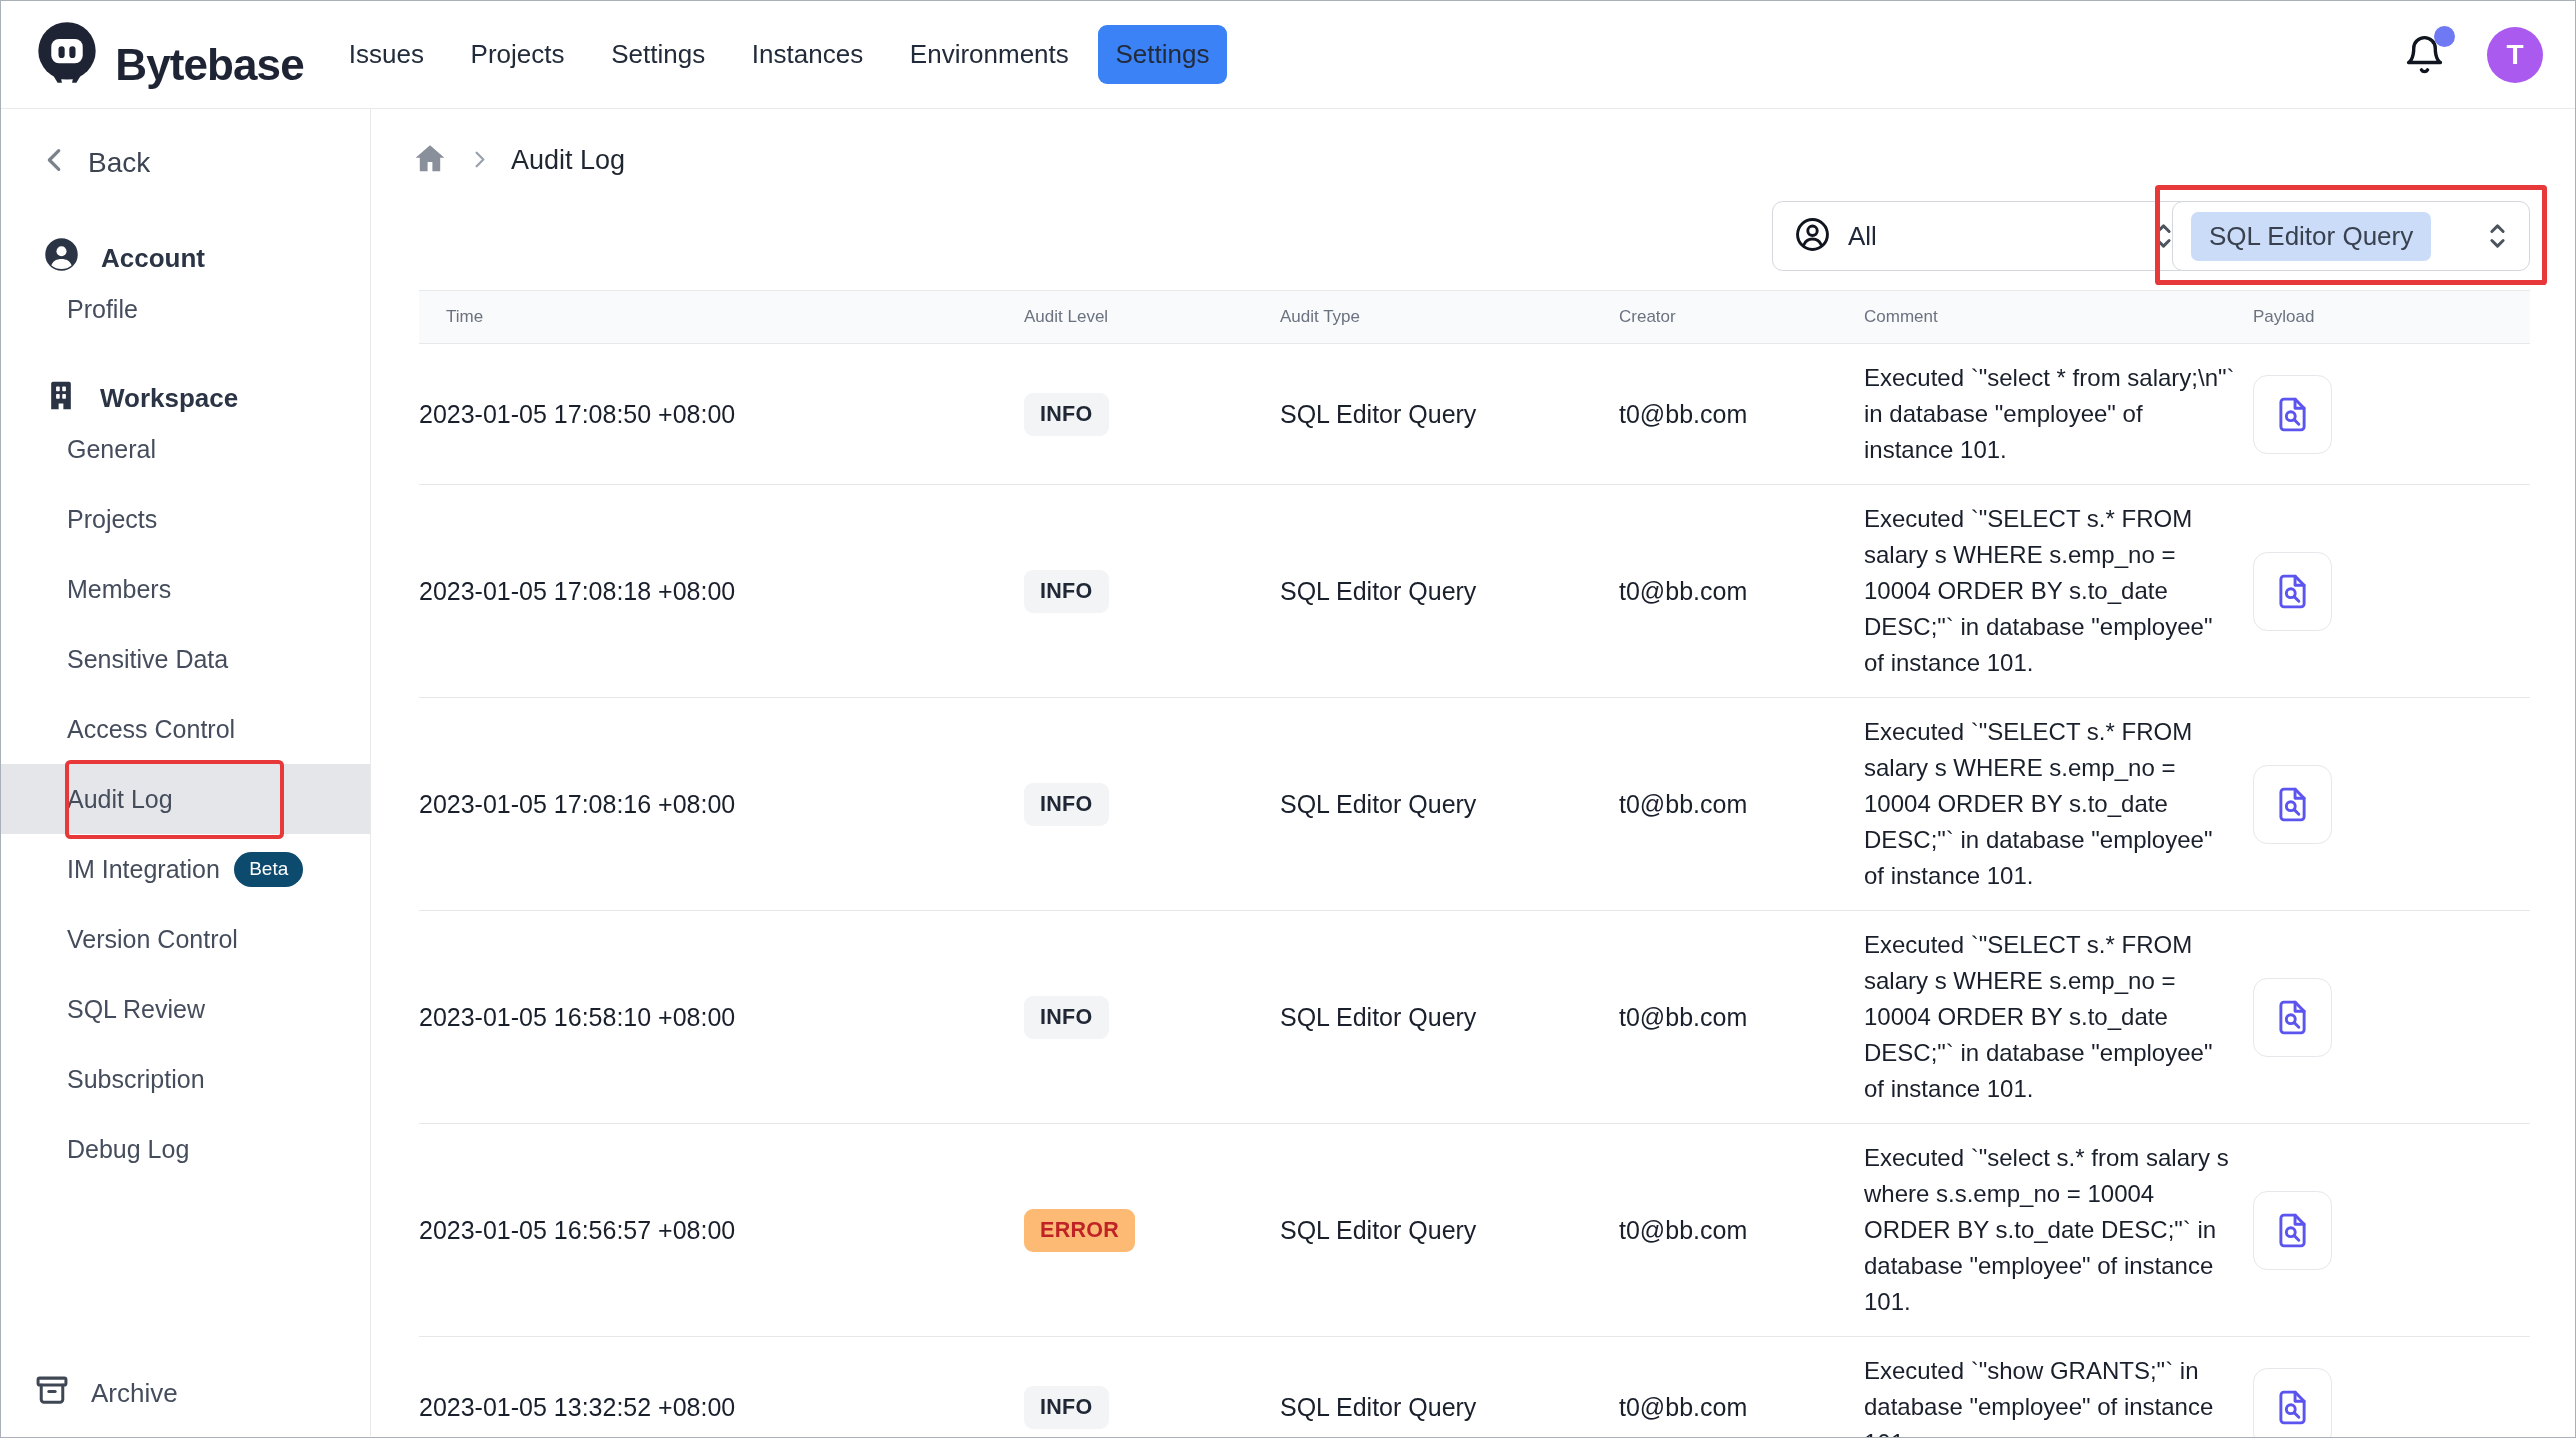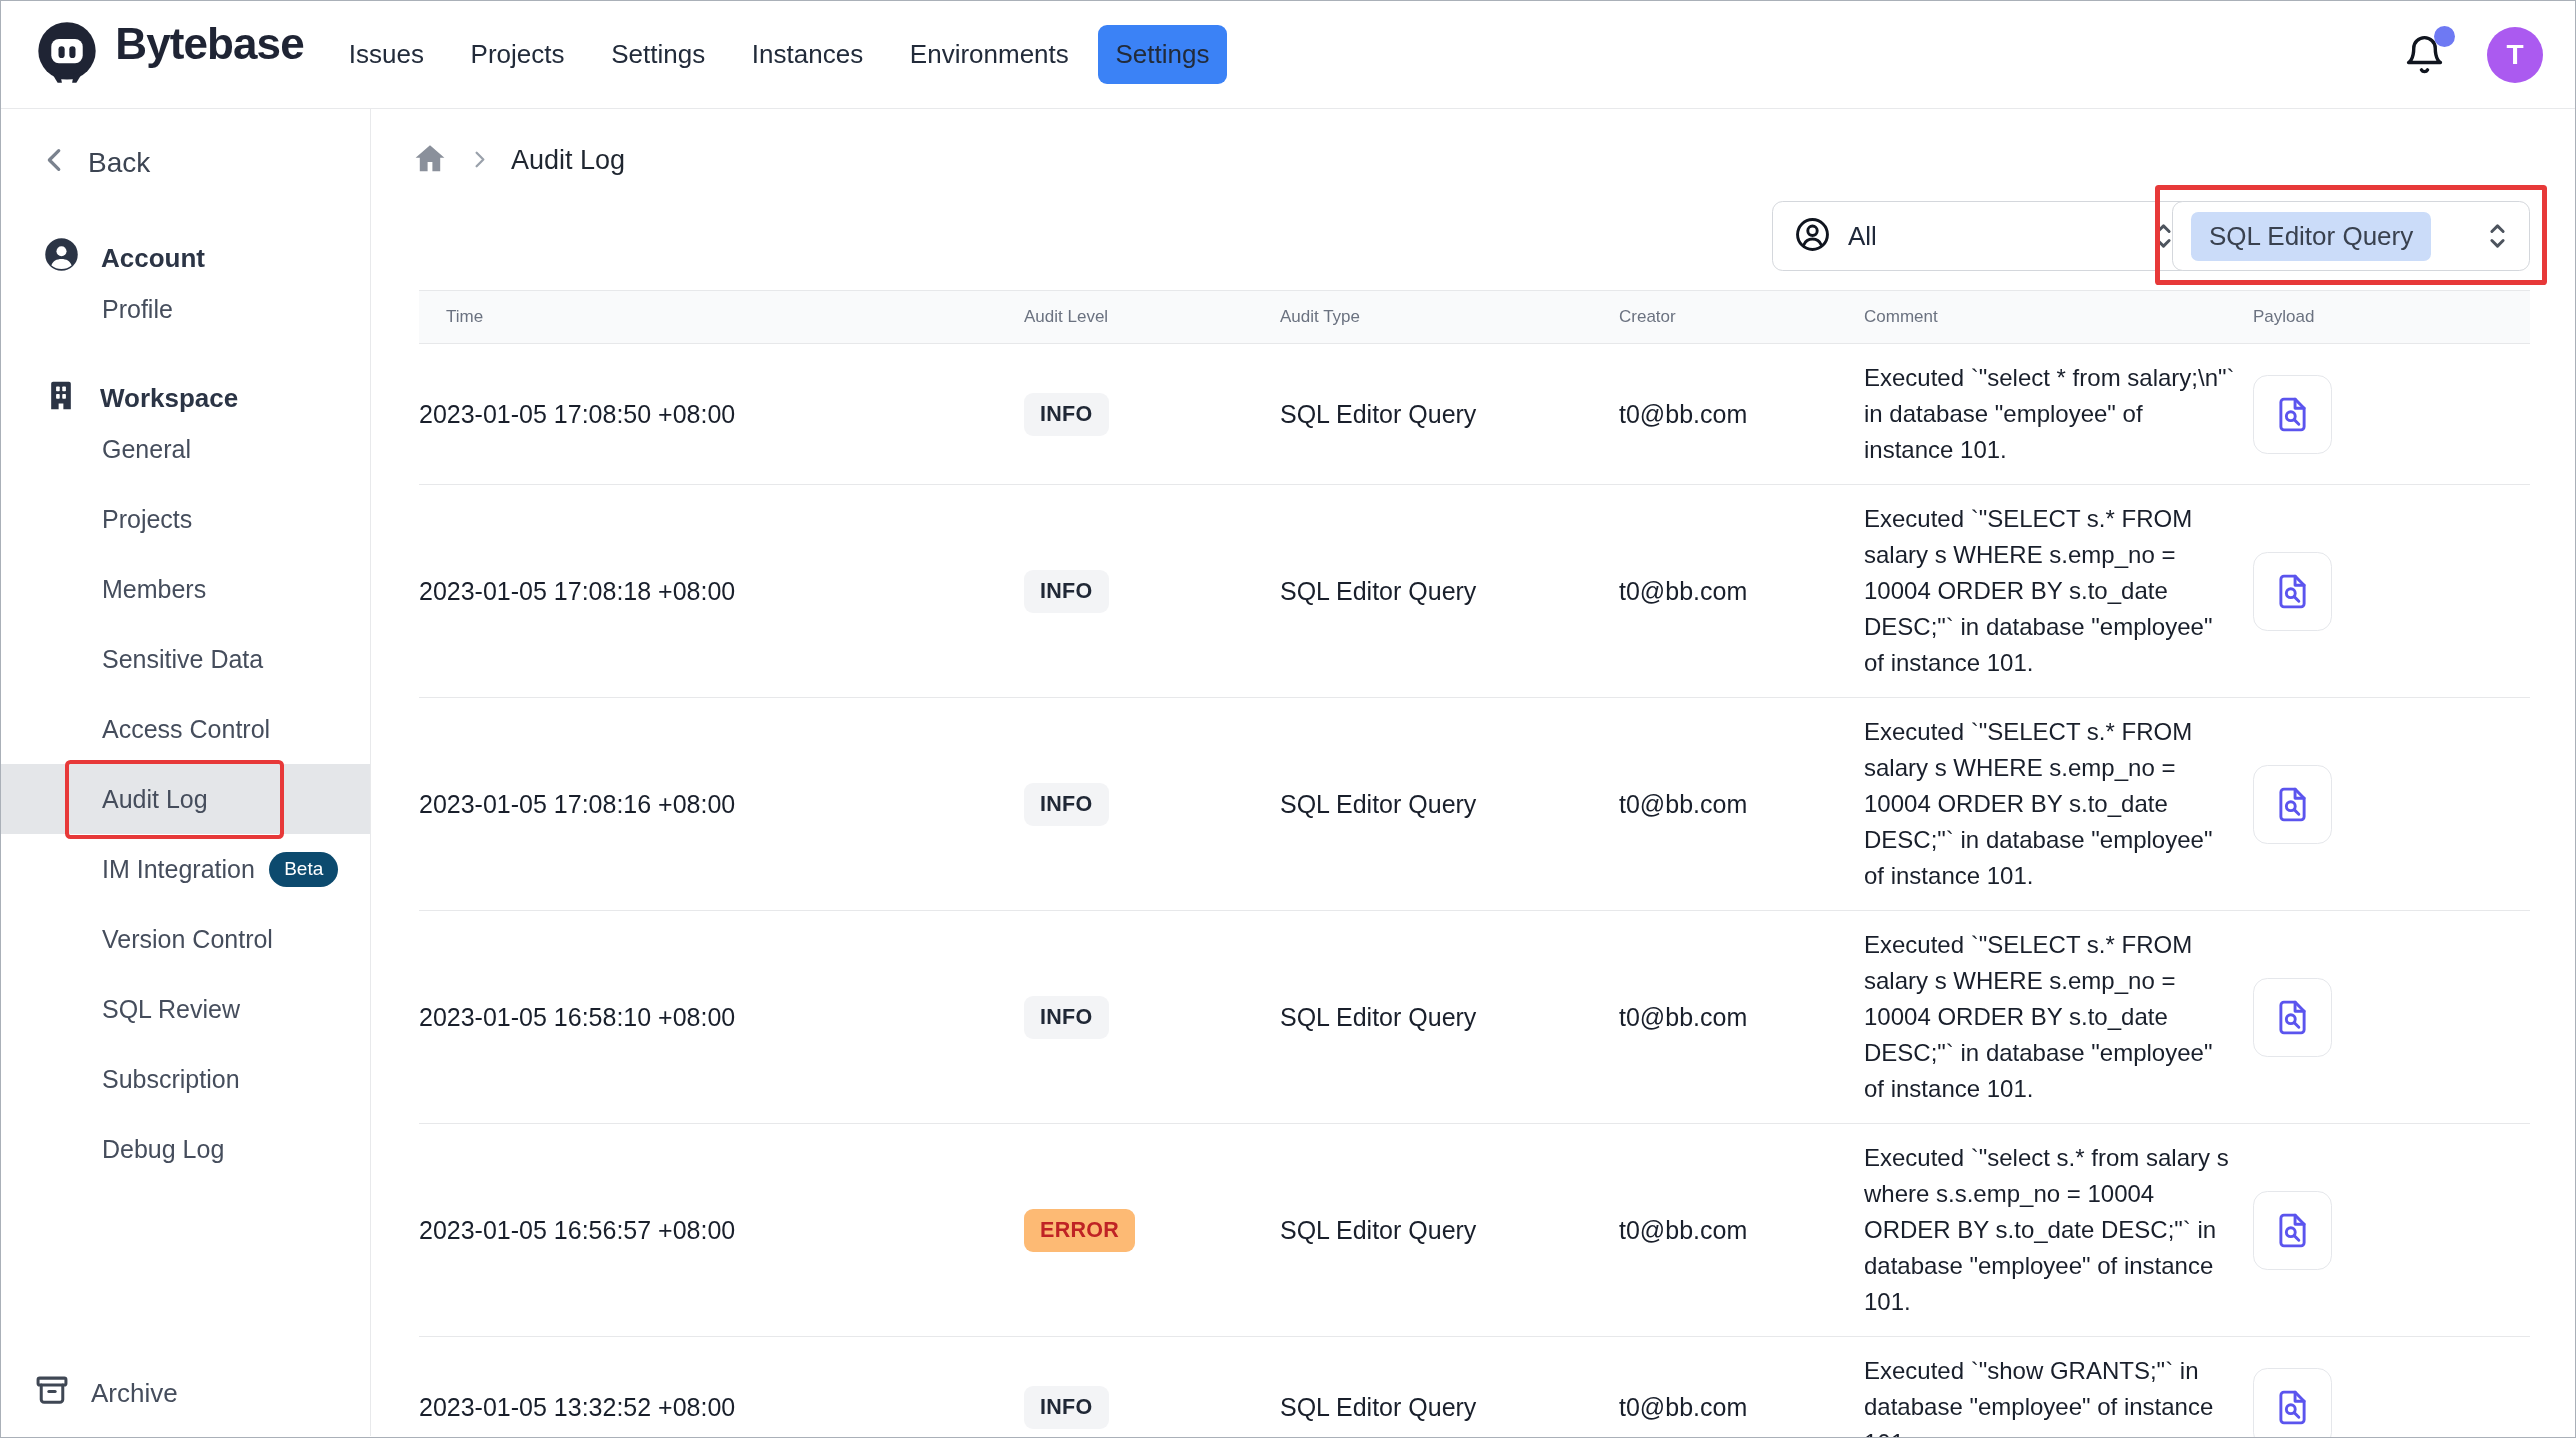--- a/index.html
+++ b/index.html
@@ -5,41 +5,41 @@
   html,body{margin:0;padding:0;background:#fff;}
   .frame{
     width:2576px;height:1438px;box-sizing:border-box;position:relative;
     border:1.8px solid #aab0b8;overflow:hidden;background:#fff;
     font-family:"Liberation Sans","DejaVu Sans",sans-serif;
     -webkit-font-smoothing:antialiased;
   }
   
   .topnav{height:107px;display:flex;align-items:center;padding:0 32px;
     border-bottom:1.8px solid #e8e9eb;background:#fff;position:relative;z-index:3;}
-  .brand{display:flex;align-items:flex-start;gap:14.3px;cursor:pointer;}
+  .brand{display:flex;align-items:flex-end;gap:14.3px;cursor:pointer;}
   .brand-name{font-size:44px;font-weight:800;color:#1f2434;letter-spacing:-0.9px;}
   .main-nav{display:flex;align-items:center;margin-left:27px;gap:10.7px;}
   .nav-item{font-size:26px;color:#222b3a;padding:14.3px 18px;border-radius:9px;cursor:pointer;white-space:nowrap;}
   .nav-item.active{background:#3b82f6;}
   .top-right{margin-left:auto;display:flex;align-items:center;gap:41px;}
   .bell-wrap{position:relative;cursor:pointer;line-height:0;}
   .notif-dot{position:absolute;top:-7.2px;right:-9px;width:21.5px;height:21.5px;border-radius:50%;background:#6e79f3;}
   .avatar{width:56px;height:56px;border-radius:50%;background:#ab5af0;color:#fff;
     display:flex;align-items:center;justify-content:center;font-size:28px;font-weight:600;cursor:pointer;}
   
   .shell{display:flex;height:calc(100% - 109px);}
   .sidebar{width:370px;flex-shrink:0;border-right:1.8px solid #e8e9eb;position:relative;
     padding-top:27px;box-sizing:border-box;background:#fff;}
   .back-row{height:54px;display:flex;align-items:center;gap:18px;padding-left:39px;
     font-size:28px;color:#3c4452;cursor:pointer;}
   .side-nav{margin-top:14.3px;}
   .side-section-header{height:70px;display:flex;align-items:flex-end;gap:20px;padding-left:41px;
     font-size:26px;font-weight:700;color:#2b3445;}
   .side-section-header .icon{line-height:0;}
-  .side-item{height:70px;display:flex;align-items:center;padding-left:101px;
+  .side-item{height:70px;display:flex;align-items:center;padding-left:66px;
     font-size:25px;color:#454d5c;position:relative;cursor:pointer;}
   .side-item.active{background:#e4e6e9;}
   .beta-badge{margin-left:14.3px;background:#0c4a6e;color:#fff;font-size:19px;
     padding:6.3px 15px;border-radius:895px;}
   .side-red-box{position:absolute;left:64px;top:-4.5px;width:219px;height:79px;
     border:4.5px solid #e73939;border-radius:5.4px;box-sizing:border-box;pointer-events:none;}
   .archive-row{position:absolute;bottom:20px;left:32px;display:flex;align-items:center;gap:20px;
     font-size:26px;color:#454d5c;cursor:pointer;}
   
   .main{flex:1;position:relative;background:#fff;}

